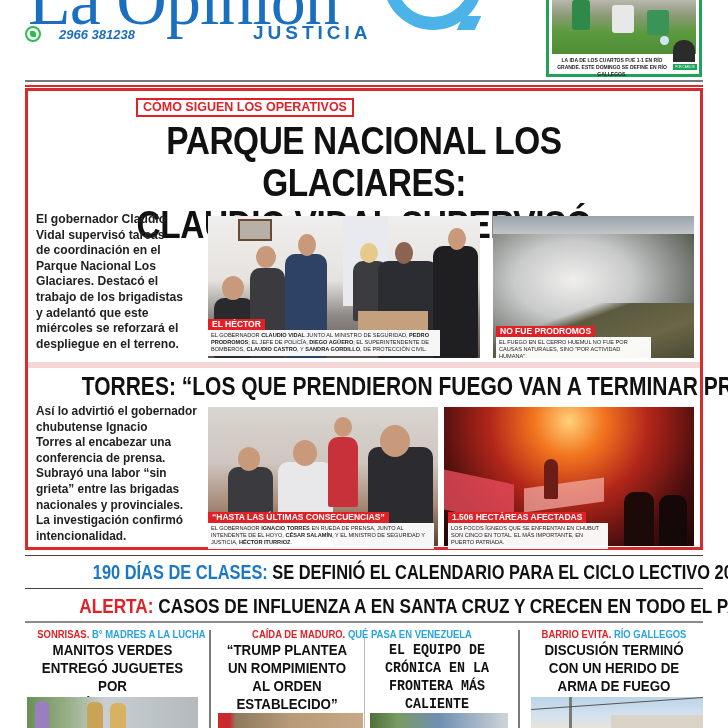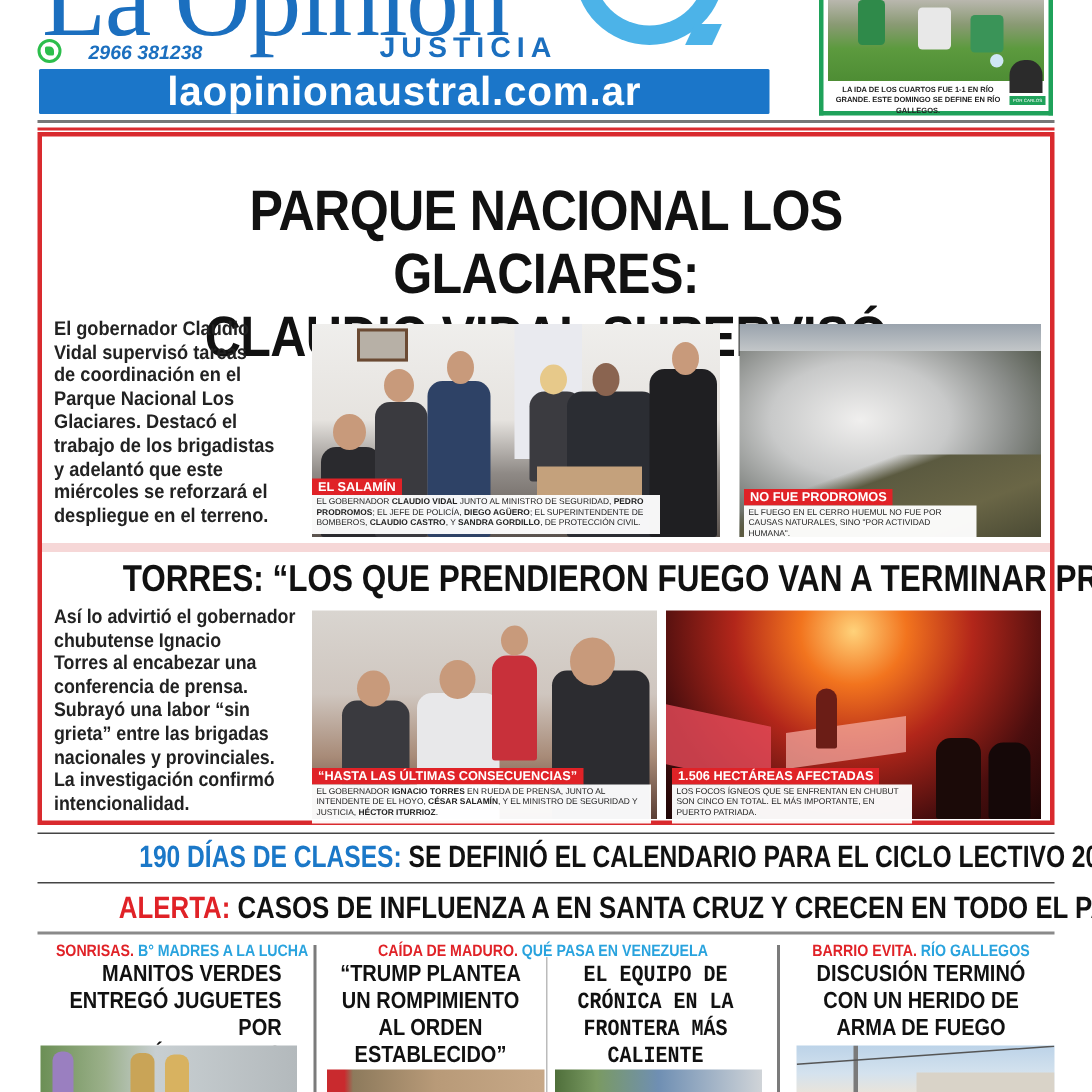--- a/index.html
+++ b/index.html
@@ -80,40 +80,40 @@
 
 <div class="masthead">
   <div class="logo-text">La Opinión</div>
   <div class="logo-o"></div>
   <div class="logo-o-tail"></div>
   <div class="logo-austral">JUSTICIA</div>
   <div class="whatsapp">
     <span class="wa-icon"></span>
     <span class="wa-number">2966 381238</span>
   </div>
-  <div class="url-bar">laopinionaustral.com.ar</div>
 </div>
 
 <div class="promo">
   <div class="promo-photo">
     <div class="p1"></div>
     <div class="p2"></div>
     <div class="p3"></div>
     <div class="ball"></div>
   </div>
   <div class="promo-person"></div>
   <div class="promo-caption">LA IDA DE LOS CUARTOS FUE 1-1 EN RÍO GRANDE. ESTE DOMINGO SE DEFINE EN RÍO GALLEGOS.</div>
   <div class="promo-tag">POR CARLOS ZAPICO</div>
 </div>
 
 <div class="rule-grey" style="top:80px;"></div>
 <div class="rule-red" style="top:85px;"></div>
 
 <div class="main-box">
   <div class="kicker">
+    <span class="kicker-b">CÓMO SIGUEN LOS OPERATIVOS</span>
   </div>
   <div class="headline">
     <div>PARQUE NACIONAL LOS GLACIARES:</div>
     <div>CLAUDIO VIDAL SUPERVISÓ TAREAS</div>
   </div>
   <div class="lead">
     <div>El gobernador Claudio</div>
     <div>Vidal supervisó tareas</div>
     <div>de coordinación en el</div>
     <div>Parque Nacional Los</div>
@@ -134,21 +134,21 @@
     <div class="ph-fig" style="left:77px;top:38px;width:42px;height:104px;background:#2e4266;"></div>
     <div class="ph-head" style="left:90px;top:18px;width:18px;height:22px;"></div>
     <div class="ph-fig" style="left:145px;top:45px;width:35px;height:60px;background:#3b3b40;"></div>
     <div class="ph-head" style="left:152px;top:27px;width:18px;height:20px;background:#e7c98a;"></div>
     <div class="ph-fig" style="left:170px;top:45px;width:60px;height:97px;background:#2b2d33;"></div>
     <div class="ph-head" style="left:187px;top:26px;width:18px;height:22px;background:#8a6450;"></div>
     <div class="ph-fig" style="left:225px;top:30px;width:45px;height:112px;background:#1f1f22;"></div>
     <div class="ph-head" style="left:240px;top:12px;width:18px;height:22px;"></div>
     <div style="position:absolute;left:150px;top:95px;width:70px;height:20px;background:#c4a17c;"></div>
   </div>
-  <div class="cap-tag" style="left:180px;top:228px;">EL SALAMÍN</div>
+  <div class="cap-tag" style="left:180px;top:228px;">EL HÉCTOR</div>
   <div class="cap-text" id="cap1" style="left:180px;top:239px;width:232px;"><span>EL GOBERNADOR </span><b>CLAUDIO VIDAL</b><span> JUNTO AL MINISTRO DE SEGURIDAD, </span><b>PEDRO PRODROMOS</b><span>; EL JEFE DE POLICÍA, </span><b>DIEGO AGÜERO</b><span>; EL SUPERINTENDENTE DE BOMBEROS, </span><b>CLAUDIO CASTRO</b><span>, Y </span><b>SANDRA GORDILLO</b><span>, DE PROTECCIÓN CIVIL.</span></div>
 
   <div class="photo photo-smoke">
     <div style="position:absolute;left:0;top:0;width:100%;height:18px;background:linear-gradient(180deg,#9aa3ad,#c2c6c8);"></div>
     <div class="smoke-land"></div>
   </div>
   <div class="cap-tag" style="left:468px;top:235px;">NO FUE PRODROMOS</div>
   <div class="cap-text" style="left:468px;top:246px;width:155px;">EL FUEGO EN EL CERRO HUEMUL NO FUE POR CAUSAS NATURALES, SINO "POR ACTIVIDAD HUMANA".</div>
 
   <div class="divider-pink"></div>
@@ -193,21 +193,21 @@
 <div class="rule-grey" style="top:555px;height:1px;background:#444;"></div>
 <div class="sec sec-1">
   <span class="hl-blue">190 DÍAS DE CLASES:</span><span> SE DEFINIÓ EL CALENDARIO PARA EL CICLO LECTIVO 2026</span>
 </div>
 <div class="rule-grey" style="top:588px;height:1px;background:#444;"></div>
 <div class="sec sec-2">
   <span class="hl-red">ALERTA:</span><span> CASOS DE INFLUENZA A EN SANTA CRUZ Y CRECEN EN TODO EL PAÍS</span>
 </div>
 <div class="rule-grey" style="top:621px;height:2px;background:#8a8a8a;"></div>
 
-<div class="col" style="left:25px;width:175px;text-align:right;">
+<div class="col" style="left:25px;width:175px;">
   <div class="col-kicker"><span class="k-red">SONRISAS.</span><span class="k-blue"> B° MADRES A LA LUCHA</span></div>
   <div class="col-title">
     <div>MANITOS VERDES</div>
     <div>ENTREGÓ JUGUETES POR</div>
     <div>EL DÍA DE REYES</div>
   </div>
 </div>
 <div class="col-photo" style="left:27px;top:697px;width:171px;height:31px;background:linear-gradient(90deg,#6b8f55 0%,#9bb08a 25%,#c8cfd2 45%,#b3b9bc 100%);">
   <div style="position:absolute;left:8px;top:4px;width:14px;height:27px;background:#9a7fc0;border-radius:6px 6px 0 0;"></div>
   <div style="position:absolute;left:60px;top:5px;width:16px;height:26px;background:#c9a457;border-radius:6px 6px 0 0;"></div>

